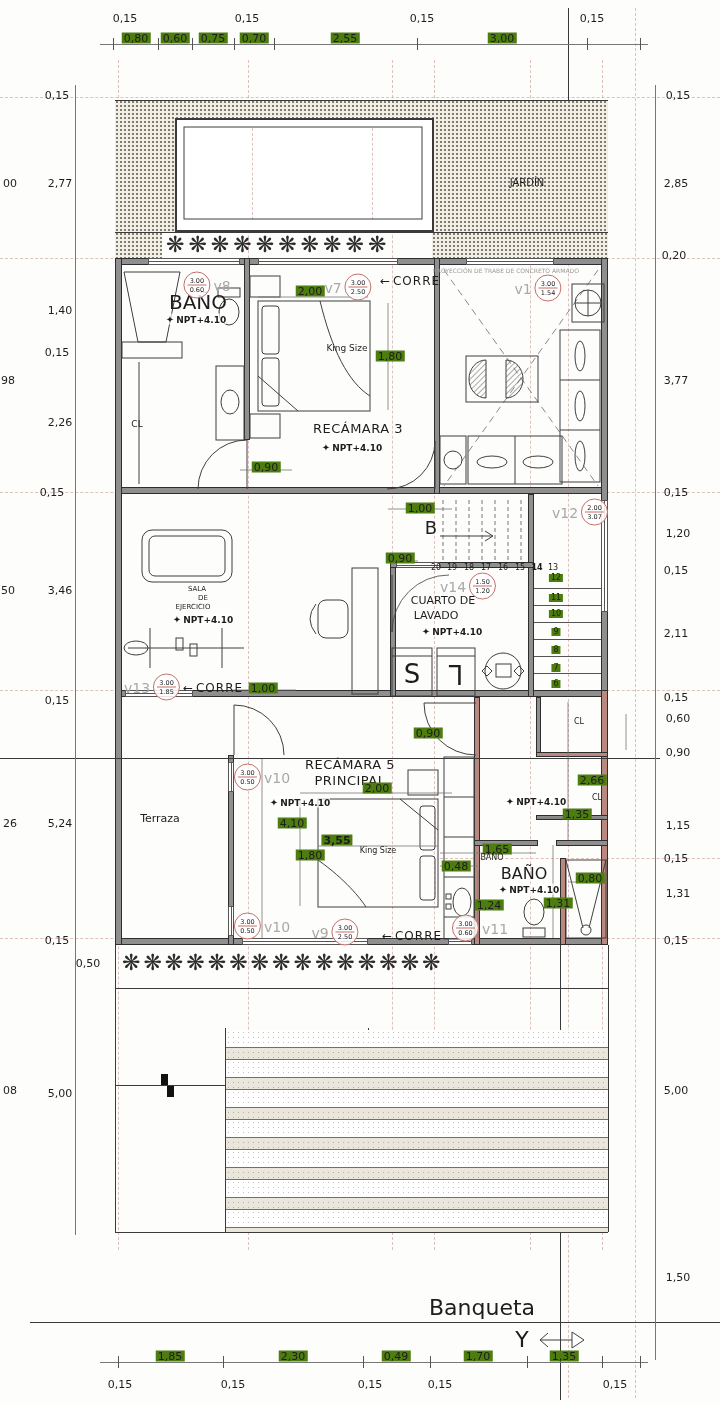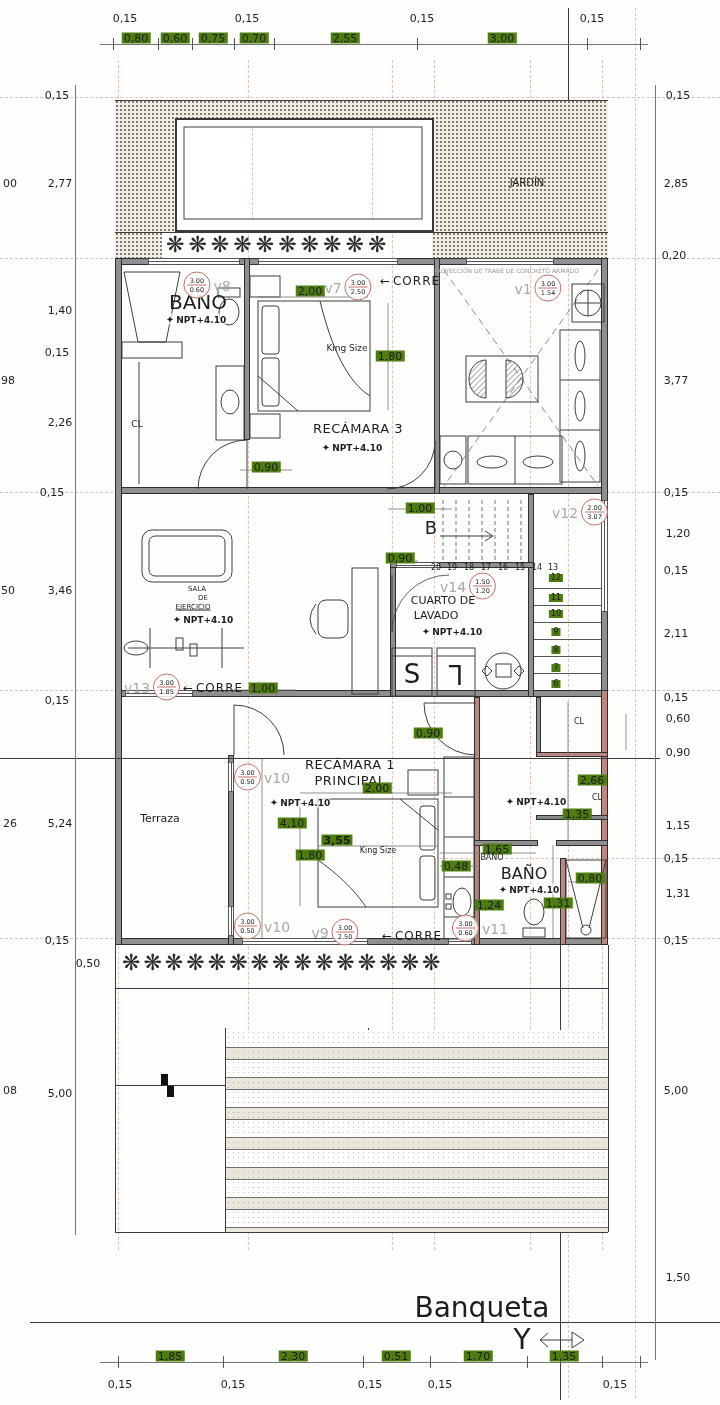--- a/index.html
+++ b/index.html
@@ -9,21 +9,21 @@
   .bg{background:#4d7c0f;padding:0 2px;}
   .t6{font-size:6px;color:#555;}
   .t7{font-size:7px;}
   .t8{font-size:8px;}
   .t9{font-size:9px;}
   .t10{font-size:10px;}
   .t13{font-size:13px;letter-spacing:.5px;}
   .t16{font-size:16px;}
   .t18{font-size:18px;}
   .t20{font-size:20px;}
-  .t22{font-size:28px;}
+  .t22{font-size:22px;}
   .t26{font-size:26px;}
   .rot180{transform:translate(-50%,-50%) rotate(180deg);}
   .muted{color:#9b9b9b;}
   .wall{position:absolute;background:#8f8f8f;border:1px solid #2e2e2e;box-sizing:border-box;}
   .wall.red{background:#b9897f;}
   .win{position:absolute;background:#fff;border:1px solid #555;box-sizing:border-box;}
   .win.h::after{content:"";position:absolute;left:0;right:0;top:45%;border-top:1px solid #555;}
   .win.v::after{content:"";position:absolute;top:0;bottom:0;left:45%;border-left:1px solid #555;}
   .axis-v{position:absolute;width:0;border-left:1px dashed #c98f8a;opacity:.55;}
   .axis-h{position:absolute;height:0;border-top:1px dashed #c98f8a;opacity:.55;}
@@ -307,21 +307,21 @@
   <div class="dim-h" style="left:100px;top:1362px;width:548px;"></div>
   <div class="tick" style="left:118px;top:1356px;"></div>
   <div class="tick" style="left:223px;top:1356px;"></div>
   <div class="tick" style="left:363px;top:1356px;"></div>
   <div class="tick" style="left:430px;top:1356px;"></div>
   <div class="tick" style="left:527px;top:1356px;"></div>
   <div class="tick" style="left:602px;top:1356px;"></div>
   <div class="tick" style="left:640px;top:1356px;"></div>
   <span class="lbl bg" style="left:170px;top:1356px;">1,85</span>
   <span class="lbl bg" style="left:293px;top:1356px;">2,30</span>
-  <span class="lbl bg" style="left:396px;top:1356px;">0,51</span>
+  <span class="lbl bg" style="left:396px;top:1356px;">0,49</span>
   <span class="lbl bg" style="left:478px;top:1356px;">1,70</span>
   <span class="lbl bg" style="left:564px;top:1356px;">1,35</span>
   <span class="lbl" style="left:120px;top:1384px;">0,15</span>
   <span class="lbl" style="left:233px;top:1384px;">0,15</span>
   <span class="lbl" style="left:370px;top:1384px;">0,15</span>
   <span class="lbl" style="left:440px;top:1384px;">0,15</span>
   <span class="lbl" style="left:615px;top:1384px;">0,15</span>
 
   <div class="dim-v" style="left:75px;top:85px;height:1150px;"></div>
   <span class="lbl" style="left:57px;top:95px;">0,15</span>
@@ -415,33 +415,33 @@
         <i>2.00</i>
         <i>3.07</i>
       </span>
   </div>
   <span class="lbl t8" style="left:436px;top:568px;">20</span>
   <span class="lbl t8" style="left:452px;top:568px;">19</span>
   <span class="lbl t8" style="left:469px;top:568px;">18</span>
   <span class="lbl t8" style="left:486px;top:568px;">17</span>
   <span class="lbl t8" style="left:503px;top:568px;">16</span>
   <span class="lbl t8" style="left:520px;top:568px;">15</span>
-  <span class="lbl t8" style="left:537px;top:568px;">14</span>
+  <span class="lbl t8" style="left:537px;top:568px;font-weight:bold;">14</span>
   <span class="lbl t8" style="left:553px;top:568px;">13</span>
   <span class="lbl t8 bg" style="left:556px;top:578px;">12</span>
   <span class="lbl t8 bg" style="left:556px;top:598px;">11</span>
   <span class="lbl t8 bg" style="left:556px;top:614px;">10</span>
   <span class="lbl t8 bg" style="left:556px;top:632px;">9</span>
   <span class="lbl t8 bg" style="left:556px;top:650px;">8</span>
   <span class="lbl t8 bg" style="left:556px;top:668px;">7</span>
   <span class="lbl t8 bg" style="left:556px;top:684px;">6</span>
 
   <span class="lbl t7" style="left:197px;top:589px;">SALA</span>
   <span class="lbl t7" style="left:203px;top:598px;">DE</span>
-  <span class="lbl t7" style="left:193px;top:607px;text-decoration:underline;">EJERCICIO</span>
+  <span class="lbl t7" style="left:193px;top:607px;">EJERCICIO</span>
   <div class="npt" style="left:203px;top:619px;">
     <span class="star">✦</span>
     <span>NPT+4.10</span>
   </div>
   <div class="wtag" style="left:152px;top:687px;">
     <span class="wid">v13</span>
     <span class="wcirc">
         <i>3.00</i>
         <i>1.85</i>
       </span>
@@ -471,21 +471,21 @@
   <span class="lbl t8" style="left:579px;top:722px;">CL</span>
   <span class="lbl bg" style="left:428px;top:733px;">0,90</span>
   <span class="lbl bg" style="left:592px;top:780px;">2,66</span>
   <span class="lbl t8" style="left:597px;top:798px;">CL</span>
   <span class="lbl bg" style="left:577px;top:814px;">1,35</span>
   <div class="npt" style="left:536px;top:801px;">
     <span class="star">✦</span>
     <span>NPT+4.10</span>
   </div>
 
-  <span class="lbl t13" style="left:350px;top:764px;">RECÁMARA 1</span>
+  <span class="lbl t13" style="left:350px;top:764px;">RECÁMARA 5</span>
   <span class="lbl t13" style="left:350px;top:780px;">PRINCIPAL</span>
   <div class="wtag" style="left:262px;top:777px;">
     <span class="wcirc">
         <i>3.00</i>
         <i>0.50</i>
       </span>
     <span class="wid">v10</span>
   </div>
   <div class="npt" style="left:300px;top:802px;">
     <span class="star">✦</span>

